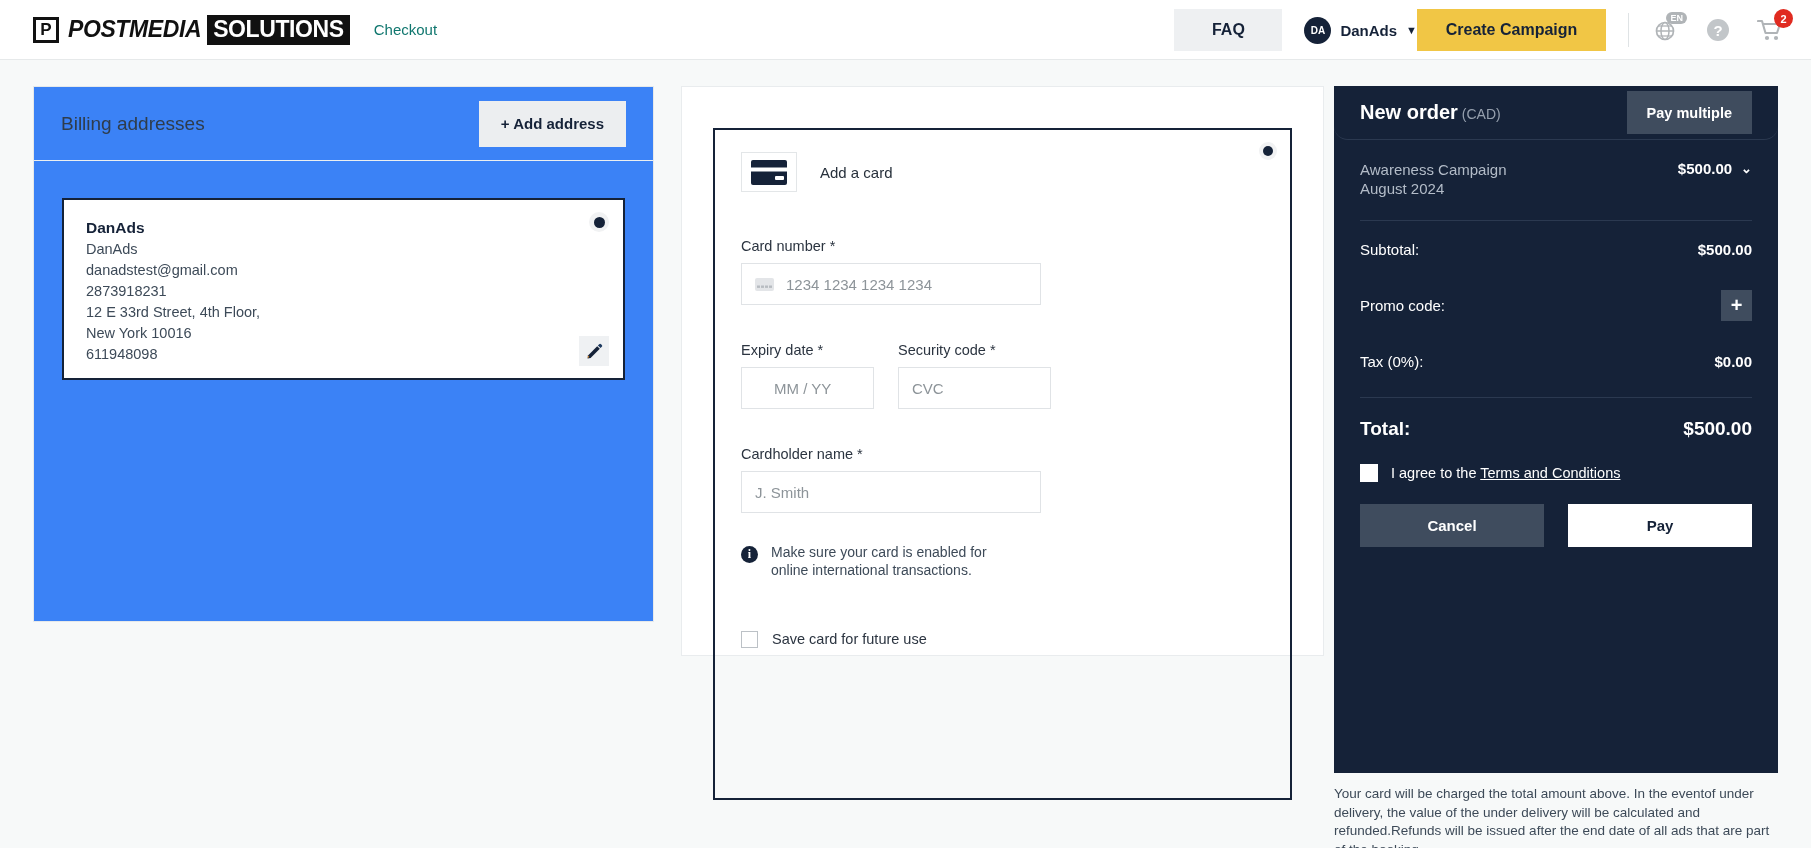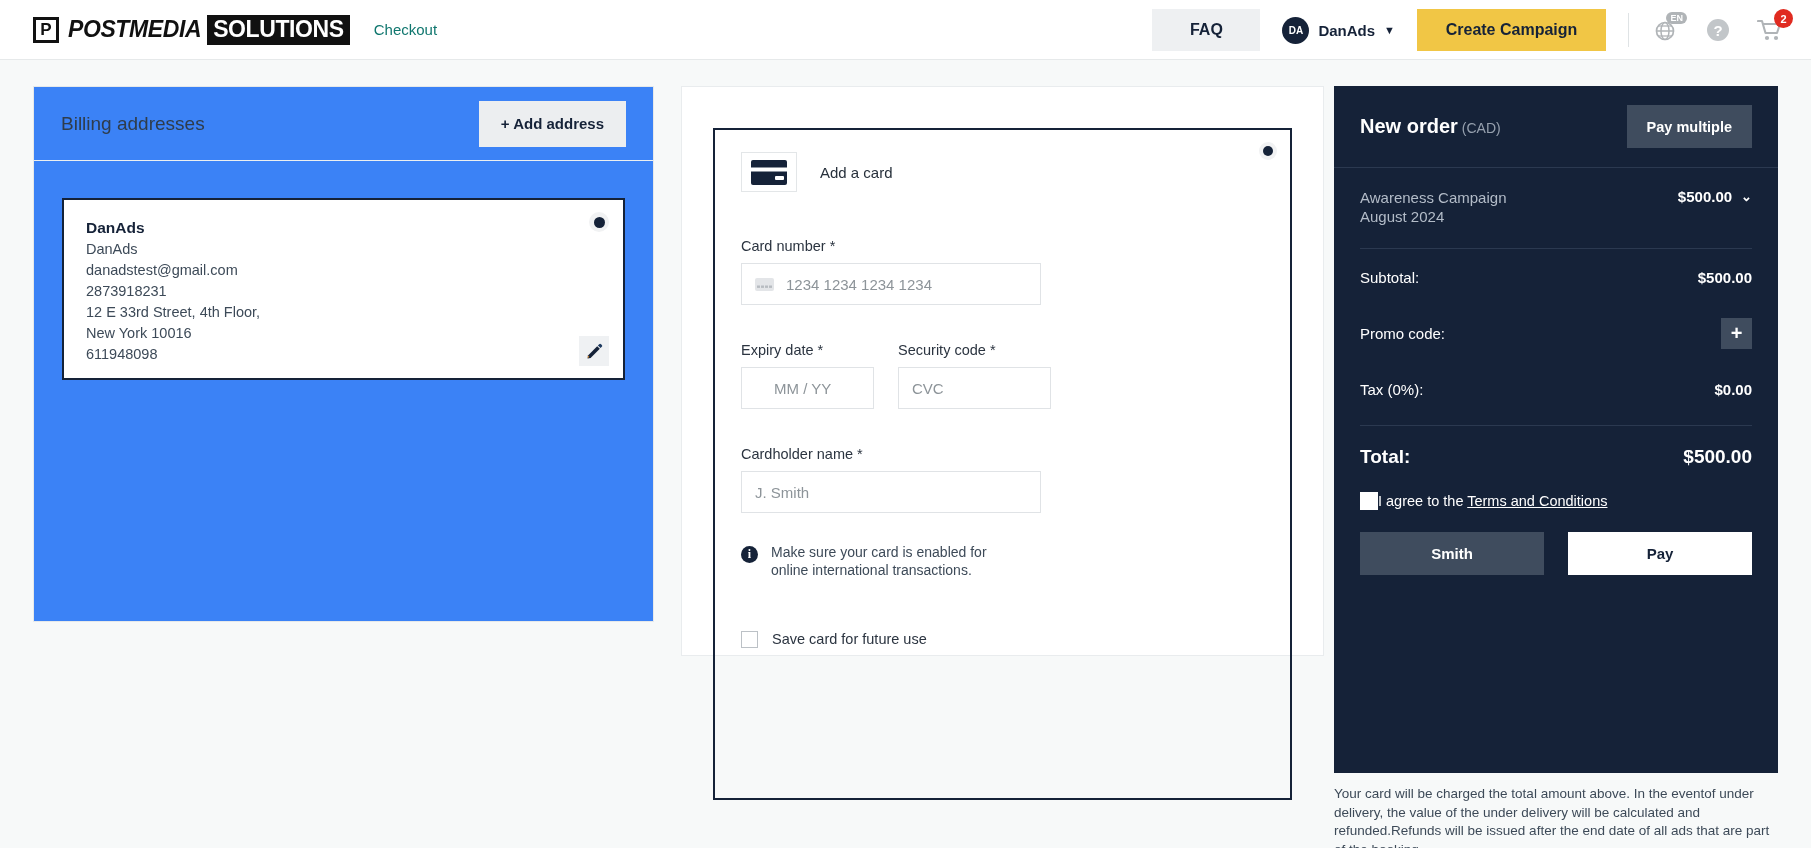--- a/index.html
+++ b/index.html
@@ -48,21 +48,21 @@
   }
   .avatar {
     width: 27px; height: 27px; border-radius: 50%; background: #152238;
     color: #fff; font-size: 10px; font-weight: bold;
     display: flex; align-items: center; justify-content: center;
   }
   .acct-name { font-size: 15px; font-weight: bold; margin-left: 9px; color: #152238; }
   .caret { margin-left: 9px; font-size: 11px; color: #152238; }
   .create-btn {
     background: #f1c645; color: #152238; font-weight: bold; font-size: 16px;
-    width: 189px; height: 42px; margin-left: 22px;
+    width: 189px; height: 42px; 
     display: flex; align-items: center; justify-content: center; cursor: pointer; border: none;
   }
   .hdr-divider { width: 1px; height: 34px; background: #dfe3e5; margin-left: 22px; }
   .hdr-icons { display: flex; align-items: center; gap: 22px; margin-left: 22px; margin-right: 26px; }
   .icon-btn { position: relative; cursor: pointer; width: 30px; height: 30px;
     display: flex; align-items: center; justify-content: center; }
   .lang-badge {
     position: absolute; top: -3px; right: -6px;
     background: #b0b4b7; color: #fff; font-size: 9px; font-weight: bold;
     padding: 1px 4px; border-radius: 7px;
@@ -149,22 +149,22 @@
   .save-row { display: flex; align-items: center; gap: 14px; }
   .cbx { width: 17px; height: 17px; border: 1px solid #bcc1c6; background: #fff; cursor: pointer; flex: none; }
   .save-label { font-size: 14.5px; color: #2b3440; }
 
   
   .order-panel {
     position: absolute; left: 1334px; top: 26px; width: 444px; height: 687px;
     background: #152238; color: #ffffff;
   }
   .order-head {
-    height: 82px; display: flex; align-items: center; justify-content: space-between;
-    padding: 8px 26px; border-bottom: 1px solid #2b3950;
+    height: 54px; display: flex; align-items: center; justify-content: space-between;
+    padding: 8px 26px; border-bottom: 1px solid #2b3950; border-radius: 14px;
   }
   .order-title { font-size: 20px; font-weight: bold; }
   .order-cur { font-size: 14px; color: #96a0ae; font-weight: normal; margin-left: 4px; }
   .pay-multi {
     background: #3f4c5e; color: #fff; font-weight: bold; font-size: 14.5px;
     padding: 0 20px; height: 43px; display: flex; align-items: center; cursor: pointer; border: none;
   }
   .order-body { padding: 0 26px; }
   .camp-row {
     display: flex; justify-content: space-between; align-items: flex-start;
@@ -182,21 +182,21 @@
     width: 31px; height: 31px; background: #3f4c5e; color: #fff;
     display: flex; align-items: center; justify-content: center; font-size: 20px;
     font-weight: bold; cursor: pointer; border: none;
   }
   .sep { height: 1px; background: #2b3950; margin-top: 8px; }
   .total-row {
     display: flex; justify-content: space-between; align-items: center; padding: 20px 0 6px 0;
   }
   .total-lbl { font-size: 19px; font-weight: bold; }
   .total-val { font-size: 19px; font-weight: bold; }
-  .terms-row { display: flex; align-items: center; padding: 18px 0 0 0; }
+  .terms-row { display: flex; align-items: center; gap: 13px; padding: 18px 0 0 0; }
   .cbx-w { width: 18px; height: 18px; background: #fff; cursor: pointer; flex: none; }
   .terms-txt { font-size: 14.5px; color: #fff; }
   .terms-link { color: #fff; text-decoration: underline; cursor: pointer; }
   .btn-row { display: flex; gap: 24px; padding-top: 22px; }
   .cancel-btn {
     flex: 1; height: 43px; background: #3f4c5e; color: #fff; font-weight: bold; font-size: 15px;
     display: flex; align-items: center; justify-content: center; cursor: pointer; border: none;
   }
   .pay-btn {
     flex: 1; height: 43px; background: #ffffff; color: #152238; font-weight: bold; font-size: 15px;
@@ -399,21 +399,21 @@
         <span class="total-lbl">Total:</span>
         <span class="total-val">$500.00</span>
       </div>
 
       <div class="terms-row">
         <div class="cbx-w"></div>
         <div class="terms-txt"><span>I agree to the </span><span class="terms-link">Terms and Conditions</span></div>
       </div>
 
       <div class="btn-row">
-        <div class="cancel-btn">Smith</div>
+        <div class="cancel-btn">Cancel</div>
         <div class="pay-btn">Pay</div>
       </div>
     </div>
   </div>
 
   <div class="disclaimer">
     <p>Your card will be charged the total amount above. In the eventof under delivery, the value of the under delivery will be calculated and refunded.Refunds will be issued after the end date of all ads that are part of the booking.</p>
 
   </div>
 </div>

